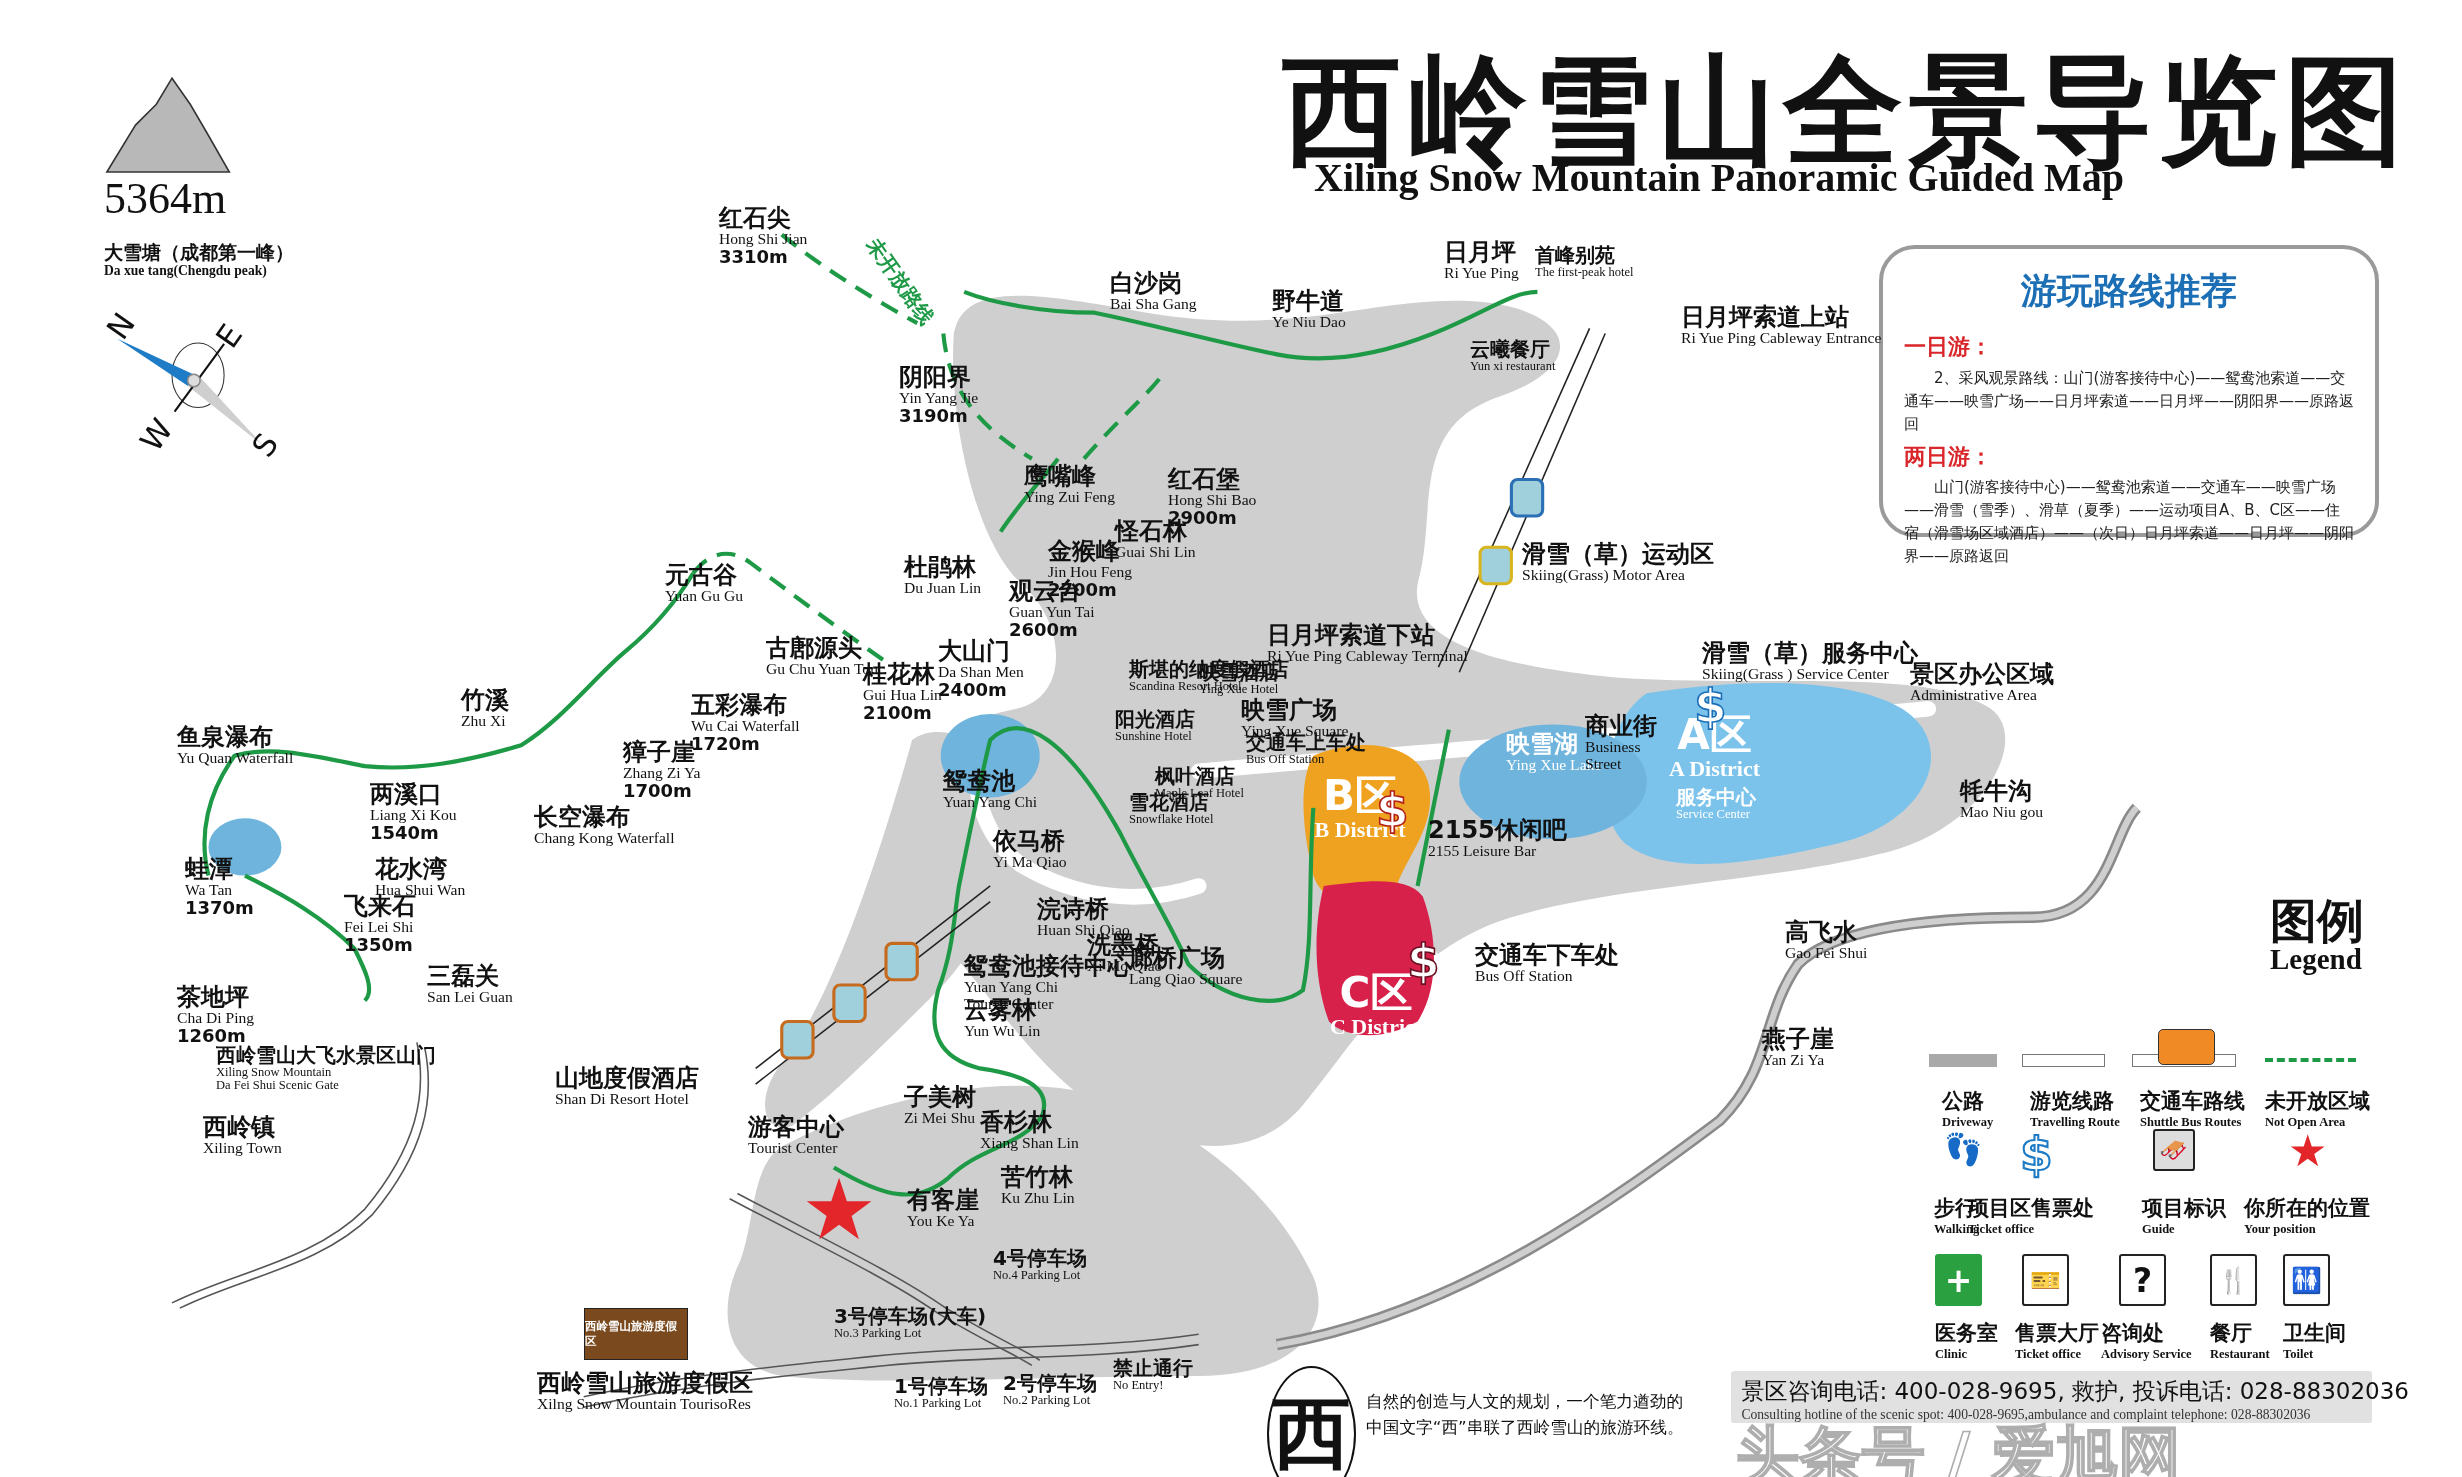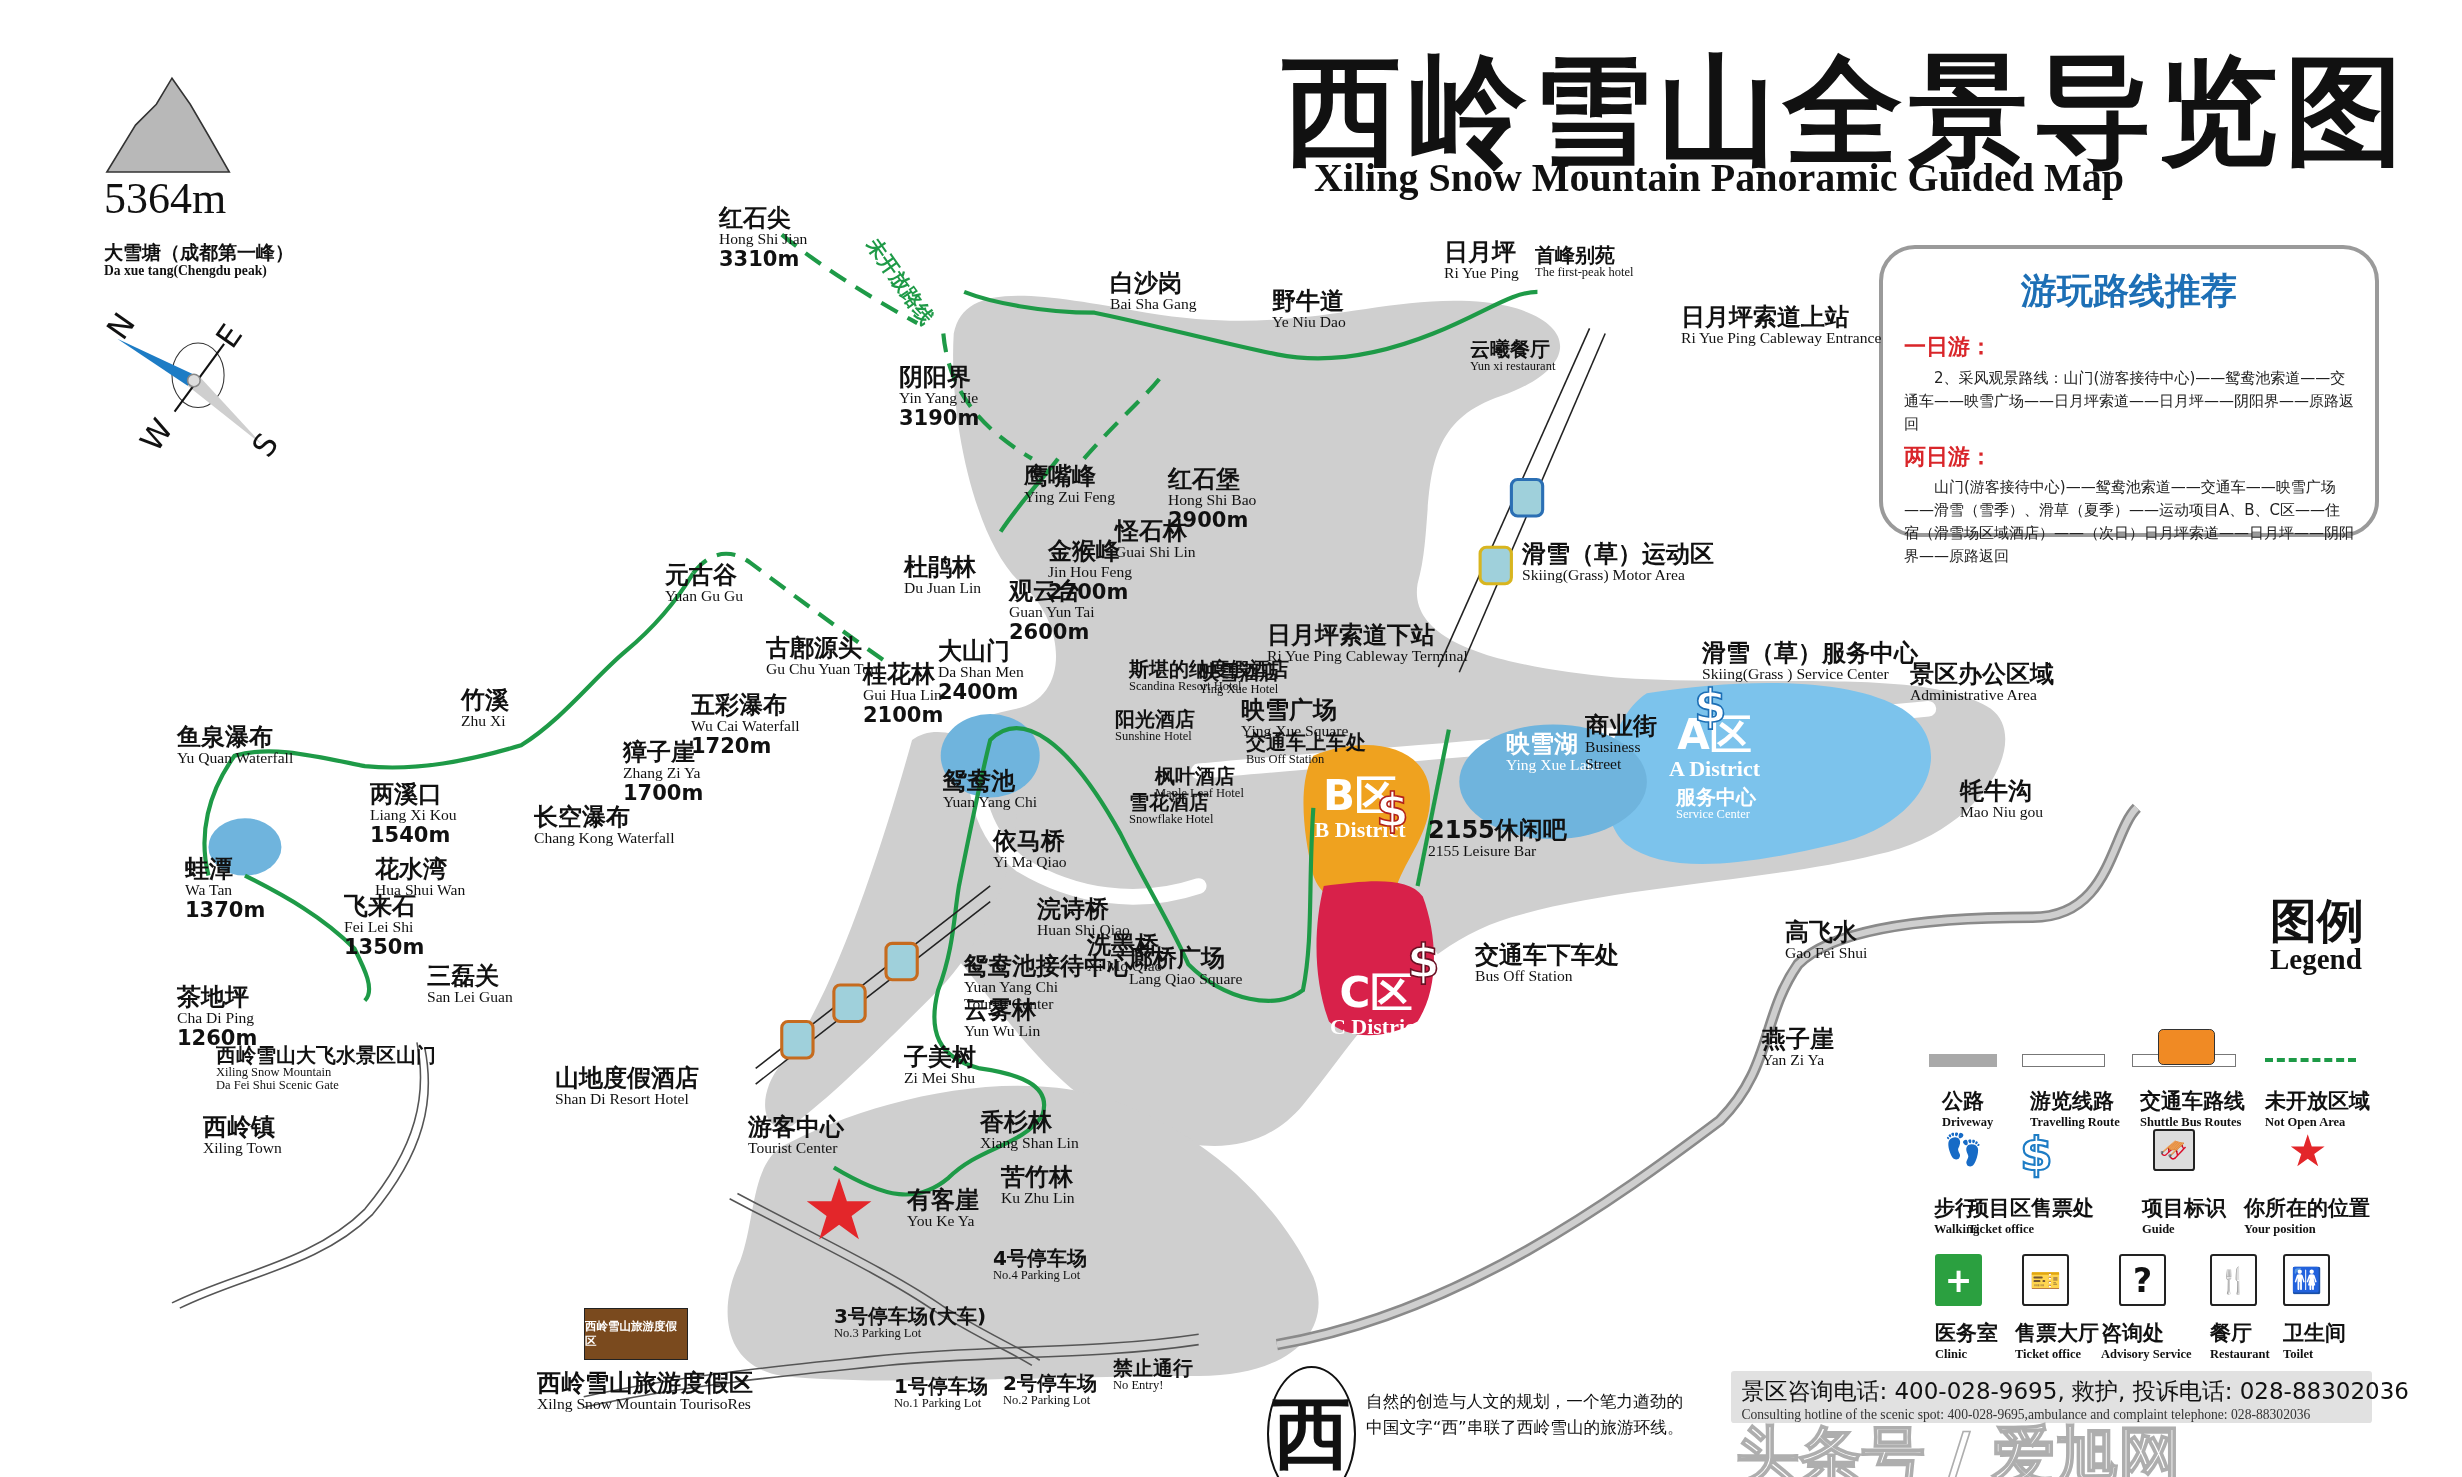--- a/index.html
+++ b/index.html
@@ -4,21 +4,21 @@
 <style>
 *{box-sizing:border-box;margin:0;padding:0}
 html,body{width:2462px;height:1477px;background:#fff;overflow:hidden}
 body{position:relative;font-family:"DejaVu Sans","Liberation Sans",sans-serif;color:#111}
 .abs{position:absolute}
 .serif{font-family:"Liberation Serif","DejaVu Serif",serif}
 #map-svg{position:absolute;left:0;top:0;width:2462px;height:1477px}
 .poi{position:absolute;line-height:1.05}
 .poi .zh{font-weight:bold;font-size:24px;display:block;white-space:nowrap}
 .poi .en{font-family:"Liberation Serif","DejaVu Serif",serif;font-size:15.6px;display:block;white-space:nowrap}
-.poi .alt{font-weight:bold;font-size:21px;display:block;white-space:nowrap}
+.poi .alt{font-weight:bold;font-size:18px;display:block;white-space:nowrap}
 .poi.sm .zh{font-size:20px}
 .poi.sm .en{font-size:12.5px}
 .title-zh{left:1282px;top:52px;font-size:119px;font-weight:bold;letter-spacing:6.3px;line-height:1;white-space:nowrap}
 .title-en{left:1314px;top:154px;font-size:40px;font-weight:bold;white-space:nowrap}
 .peak-alt{left:104px;top:177px;font-size:44px;line-height:1}
 .peak-zh{left:104px;top:240px;font-size:19px;font-weight:bold}
 .peak-en{left:104px;top:263px;font-size:13.6px;font-weight:bold}
 .route-box{left:1879px;top:245px;width:500px;height:292px;border:4.2px solid #9a9a9a;border-radius:36px;background:#fff;padding:17.7px 21px}
 .route-box .rb-title{text-align:center;font-size:36px;font-weight:bold;color:#1d6fb5;margin-bottom:16.7px}
 .route-box .rb-h{color:#d9262a;font-weight:bold;font-size:22px;margin:5.2px 0 4.2px}
@@ -290,21 +290,21 @@
     <span class="en">You Ke Ya</span>
   </div>
 <div class="poi" style="left:1001px;top:1165px">
     <span class="zh">苦竹林</span>
     <span class="en">Ku Zhu Lin</span>
   </div>
 <div class="poi" style="left:980px;top:1110px">
     <span class="zh">香杉林</span>
     <span class="en">Xiang Shan Lin</span>
   </div>
-<div class="poi" style="left:904px;top:1045px">
+<div class="poi" style="left:904px;top:1085px">
     <span class="zh">子美树</span>
     <span class="en">Zi Mei Shu</span>
   </div>
 <div class="poi" style="left:964px;top:998px">
     <span class="zh">云雾林</span>
     <span class="en">Yun Wu Lin</span>
   </div>
 <div class="poi" style="left:964px;top:954px">
     <span class="zh">鸳鸯池接待中心</span>
     <span class="en" style="white-space:pre">Yuan Yang Chi

